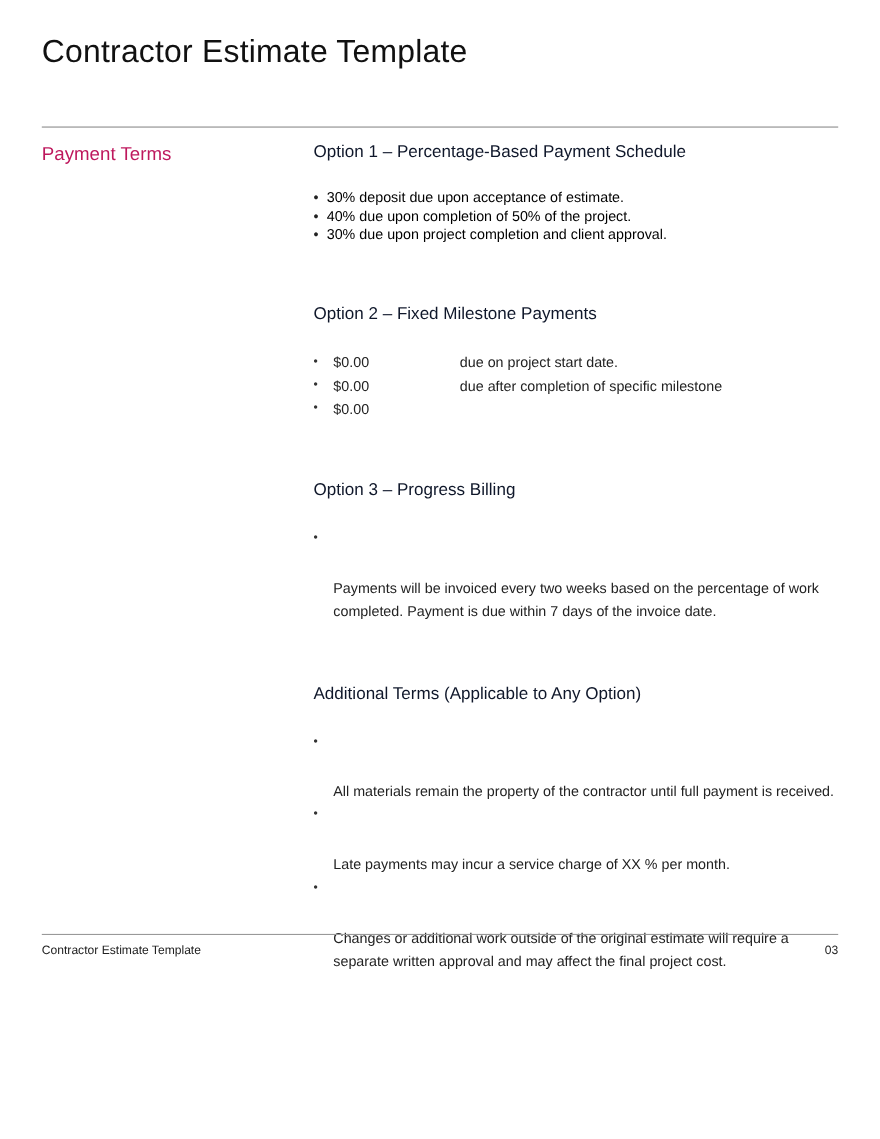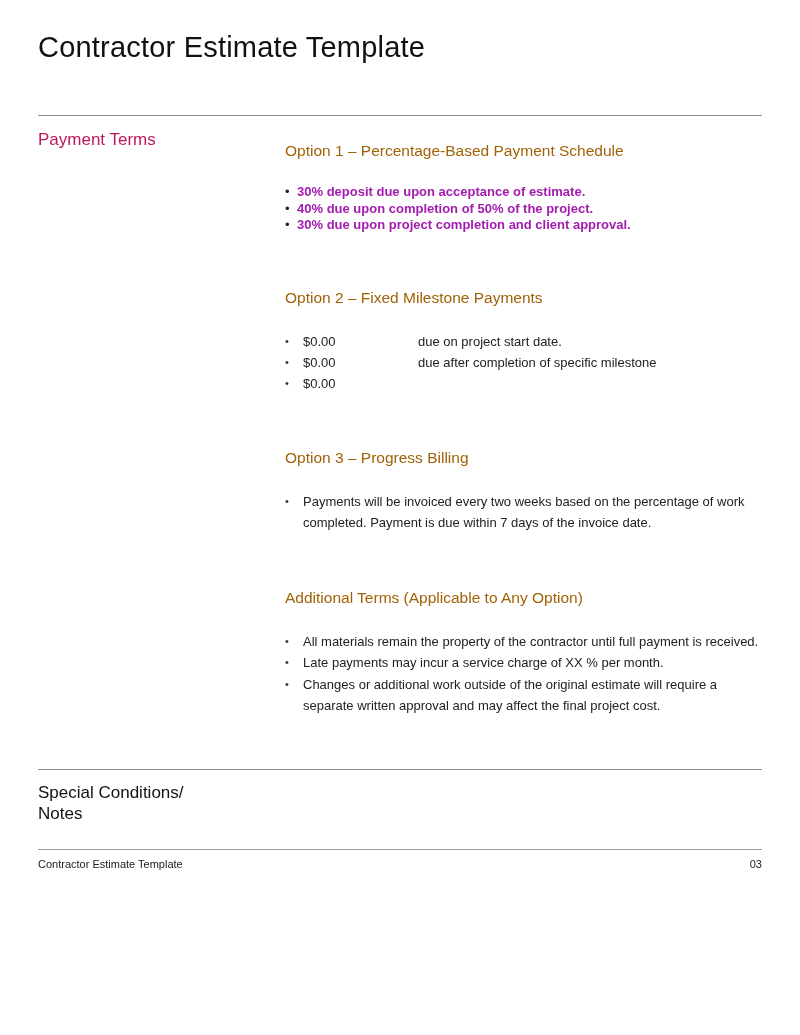--- a/index.html
+++ b/index.html
@@ -43,28 +43,28 @@
     margin: 0;
     font-size: 17px;
     font-weight: 400;
     line-height: 1.25;
     color: #be185d;
   }
 
   .option-block { margin-bottom: 54px; }
   .option-block:last-child { margin-bottom: 0; }
   .option-heading {
-    margin: 12px 0 23px 0;
+    margin: 0 0 23px 0;
     font-size: 15.5px;
     font-weight: 400;
-    color: #a16207;
+    color: #0f172a;
     line-height: 20px;
   }
 
-  .body-text { font-size: 13px; color: #a21caf; font-weight: bold; }
+  .body-text { font-size: 13px; color: #000000; }
 
   
   .tight-list { margin: 0; padding: 0; list-style: none; }
   .tight-list li {
     display: flex;
     align-items: flex-start;
     font-size: 13px;
     line-height: 16.5px;
     color: #222222;
   }
@@ -104,21 +104,21 @@
     color: #222222;
     max-width: 478px;
   }
   .hang-list .bullet {
     width: 18px;
     flex: 0 0 18px;
     font-size: 11px;
     line-height: 21.5px;
     color: #333333;
   }
-  .hang-list .text { flex: 1; }
+  .hang-list .text { flex: 1; margin-top: 45px; }
 
   .special-block { padding-top: 12px; }
   .special-heading {
     margin: 0;
     font-size: 17px;
     font-weight: 400;
     line-height: 21px;
     color: #111111;
   }
 

